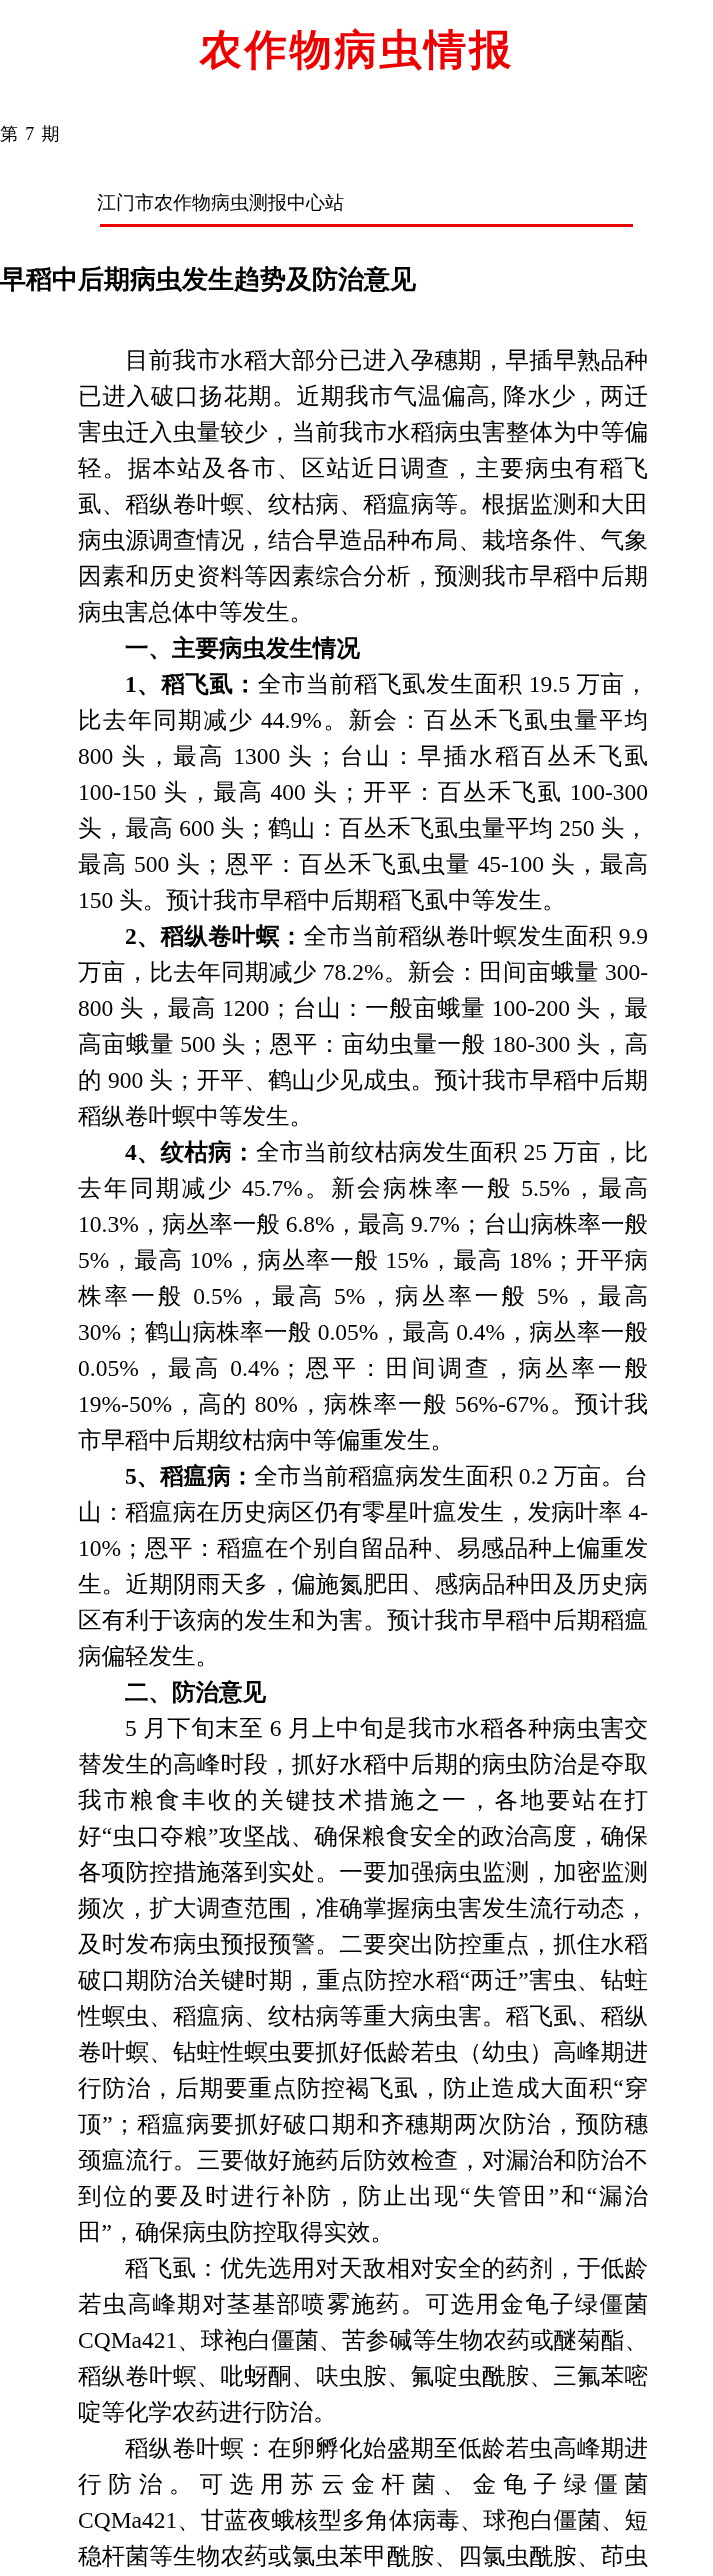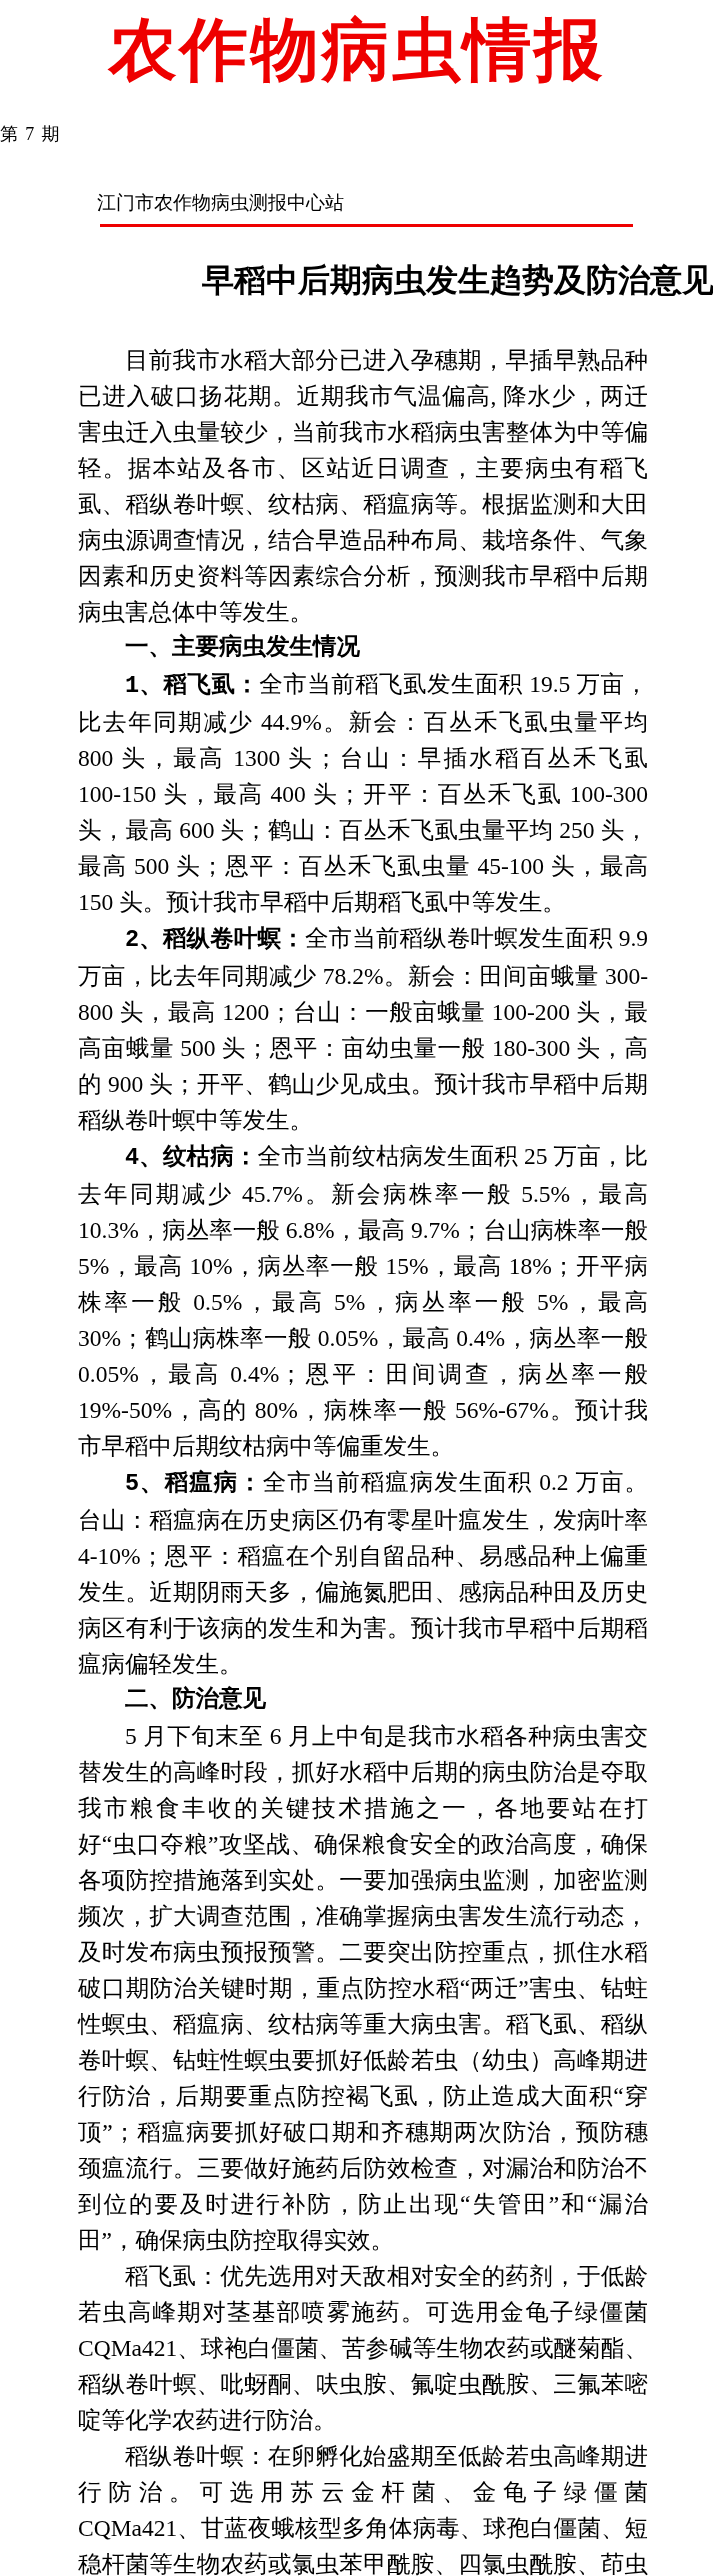--- a/index.html
+++ b/index.html
@@ -10,21 +10,21 @@
     height:2576px;
     margin:0 auto;
     background:#ffffff;
     overflow:hidden;
     font-family:"Liberation Serif", serif;
     color:#000000;
   }
   .masthead-title {
     margin-top:15.7px;
     text-align:center;
-    font-size:68px;
+    font-size:42px;
     line-height:68px;
     font-weight:700;
     letter-spacing:2.9px;
     color:#ee0000;
     font-family:Liberation Serif, serif;
   }
   .issue {
     margin-top:40px;
     font-size:18px;
     line-height:21.4px;
@@ -42,37 +42,37 @@
     line-height:30px;
     height:30px;
   }
   .rule {
     margin:5.7px 81px 0 100px;
     height:3.6px;
     background:#ee0000;
   }
   .article-title {
     margin-top:39px;
-    text-align:right;
-    font-size:32px;
+    text-align:left;
+    font-size:26px;
     line-height:28.5px;
     font-weight:700;
   }
   .body {
     margin-top:47px;
     padding:0 66px 0 78px;
     font-size:23.5px;
     line-height:36px;
     text-align:justify;
     text-justify:inter-ideograph;
   }
   .body p { text-indent:2em; }
   .heading, .lead {
     font-weight:700;
-    font-family:Liberation Mono, monospace;
+    font-family:Liberation Serif, serif;
   }
 </style>
 </head>
 <body>
 
 <div class="page">
 
   <div class="masthead-title">农作物病虫情报</div>
 
   <div class="issue">第 7 期</div>

